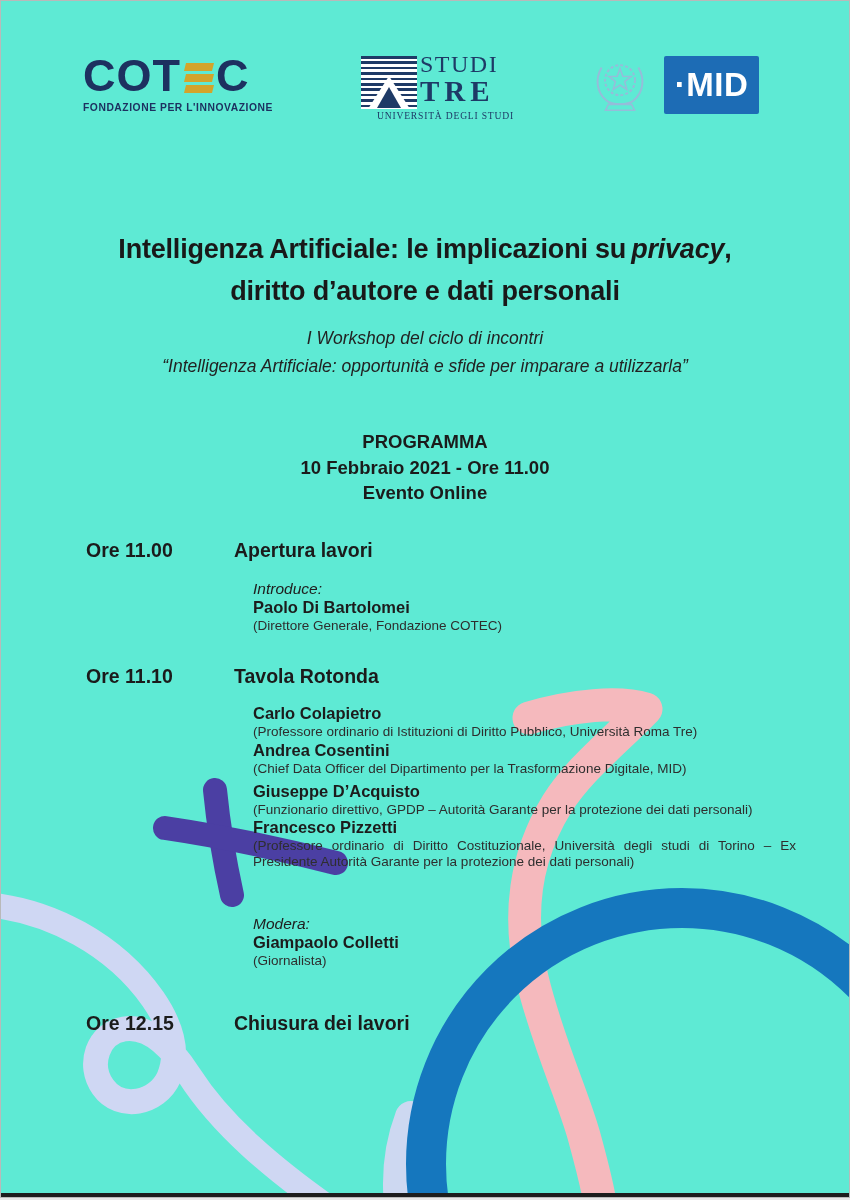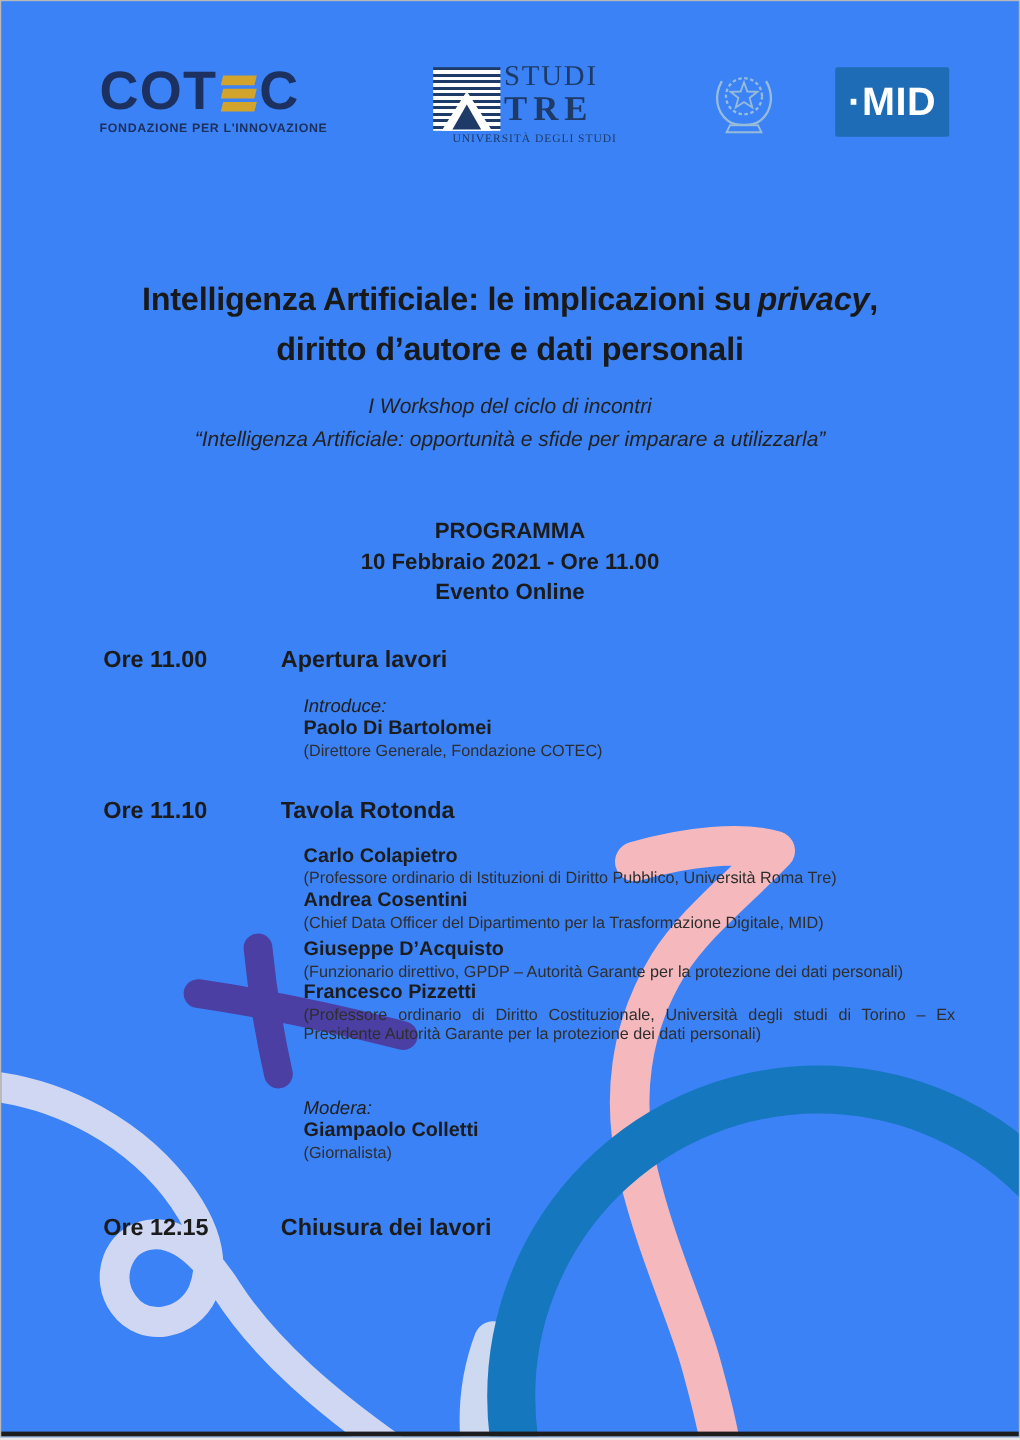--- a/index.html
+++ b/index.html
@@ -1,17 +1,17 @@
 <!DOCTYPE html>
 <html><head>
 <meta charset="utf-8">
 <style>
   html,body{margin:0;padding:0;background:#e8e8e8;}
   .page{
-    position:relative;width:848px;height:1196px;margin:0 auto;background:#3b82f6;
+    position:relative;width:848px;height:1196px;margin:0 auto;background:#5eead4;
     overflow:hidden;font-family:"Liberation Sans","DejaVu Sans",sans-serif;color:#1b1b1b;
     border:1px solid #b9b9b9;
   }
   .deco{position:absolute;left:0;top:0;z-index:0;}
   .content{position:absolute;left:0;top:0;width:100%;height:100%;z-index:1;}
 
   
   .cotec{position:absolute;left:82px;top:52px;}
   .cotec-row{display:flex;align-items:center;}
   .cotec-txt{font-size:45px;font-weight:700;color:#1d3160;letter-spacing:1px;line-height:46px;}
@@ -23,21 +23,21 @@
   .rt-lines{position:absolute;left:0;top:3px;width:56px;height:53px;
     background:repeating-linear-gradient(#1e3a66 0 2.6px,#ffffff 2.6px 5.4px);}
   .rt-lines::before{content:"";position:absolute;bottom:0;left:50%;transform:translateX(-50%);
     border-left:21px solid transparent;border-right:21px solid transparent;border-bottom:33px solid #ffffff;}
   .rt-lines::after{content:"";position:absolute;bottom:1px;left:50%;transform:translateX(-50%);
     border-left:12px solid transparent;border-right:12px solid transparent;border-bottom:21px solid #1e3a66;}
   .rt-roma{position:absolute;left:59px;top:-2px;font-size:24px;letter-spacing:1.5px;}
   .rt-tre{position:absolute;left:59px;top:22px;font-size:29px;font-weight:700;letter-spacing:5px;}
   .rt-tag{position:absolute;left:16px;top:57px;width:122px;font-size:9.6px;letter-spacing:0.8px;white-space:nowrap;}
 
-  .mid{position:absolute;left:588px;top:53px;display:flex;align-items:center;gap:32px;}
+  .mid{position:absolute;left:588px;top:53px;display:flex;align-items:center;}
   .emblem{display:block;}
   .mid-box{width:95px;height:58px;margin-left:13px;background:#1d6cb5;border-radius:2px;
     display:flex;align-items:center;justify-content:center;}
   .mid-box span{color:#ffffff;font-size:33px;font-weight:700;letter-spacing:0.5px;}
 
   
   .title{position:absolute;left:0;top:227px;width:100%;text-align:center;
     font-size:27px;font-weight:600;line-height:42px;color:#191919;letter-spacing:-0.2px;}
   .title .pv{font-style:italic;margin-left:5px;}
   .subtitle{position:absolute;left:0;top:324px;width:100%;text-align:center;

